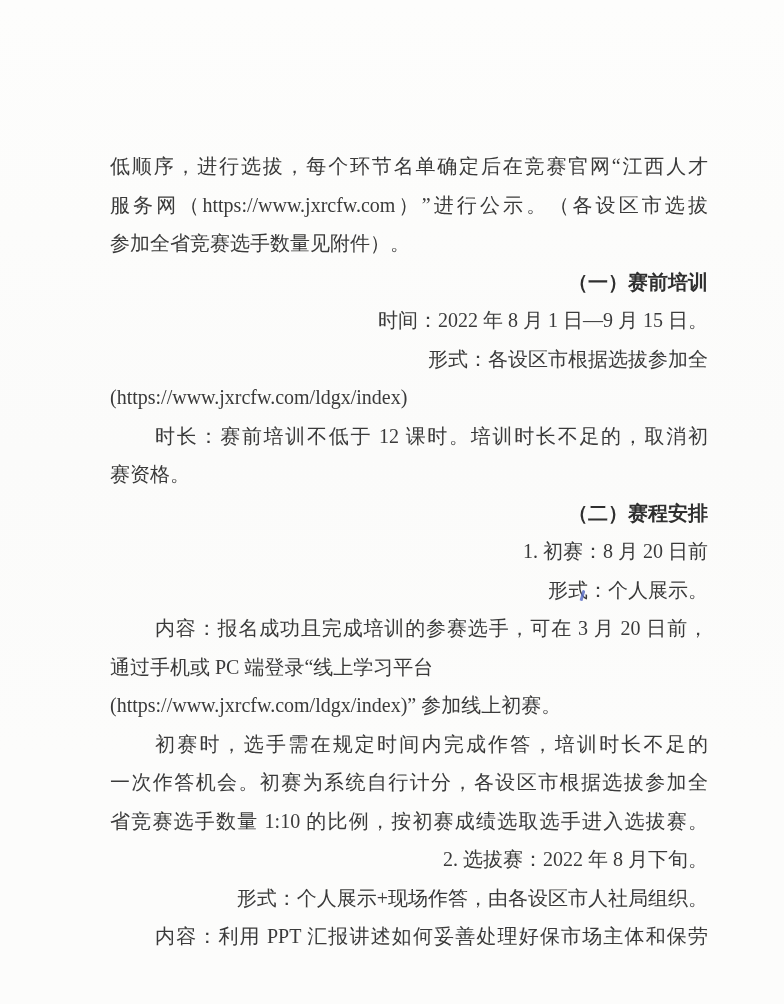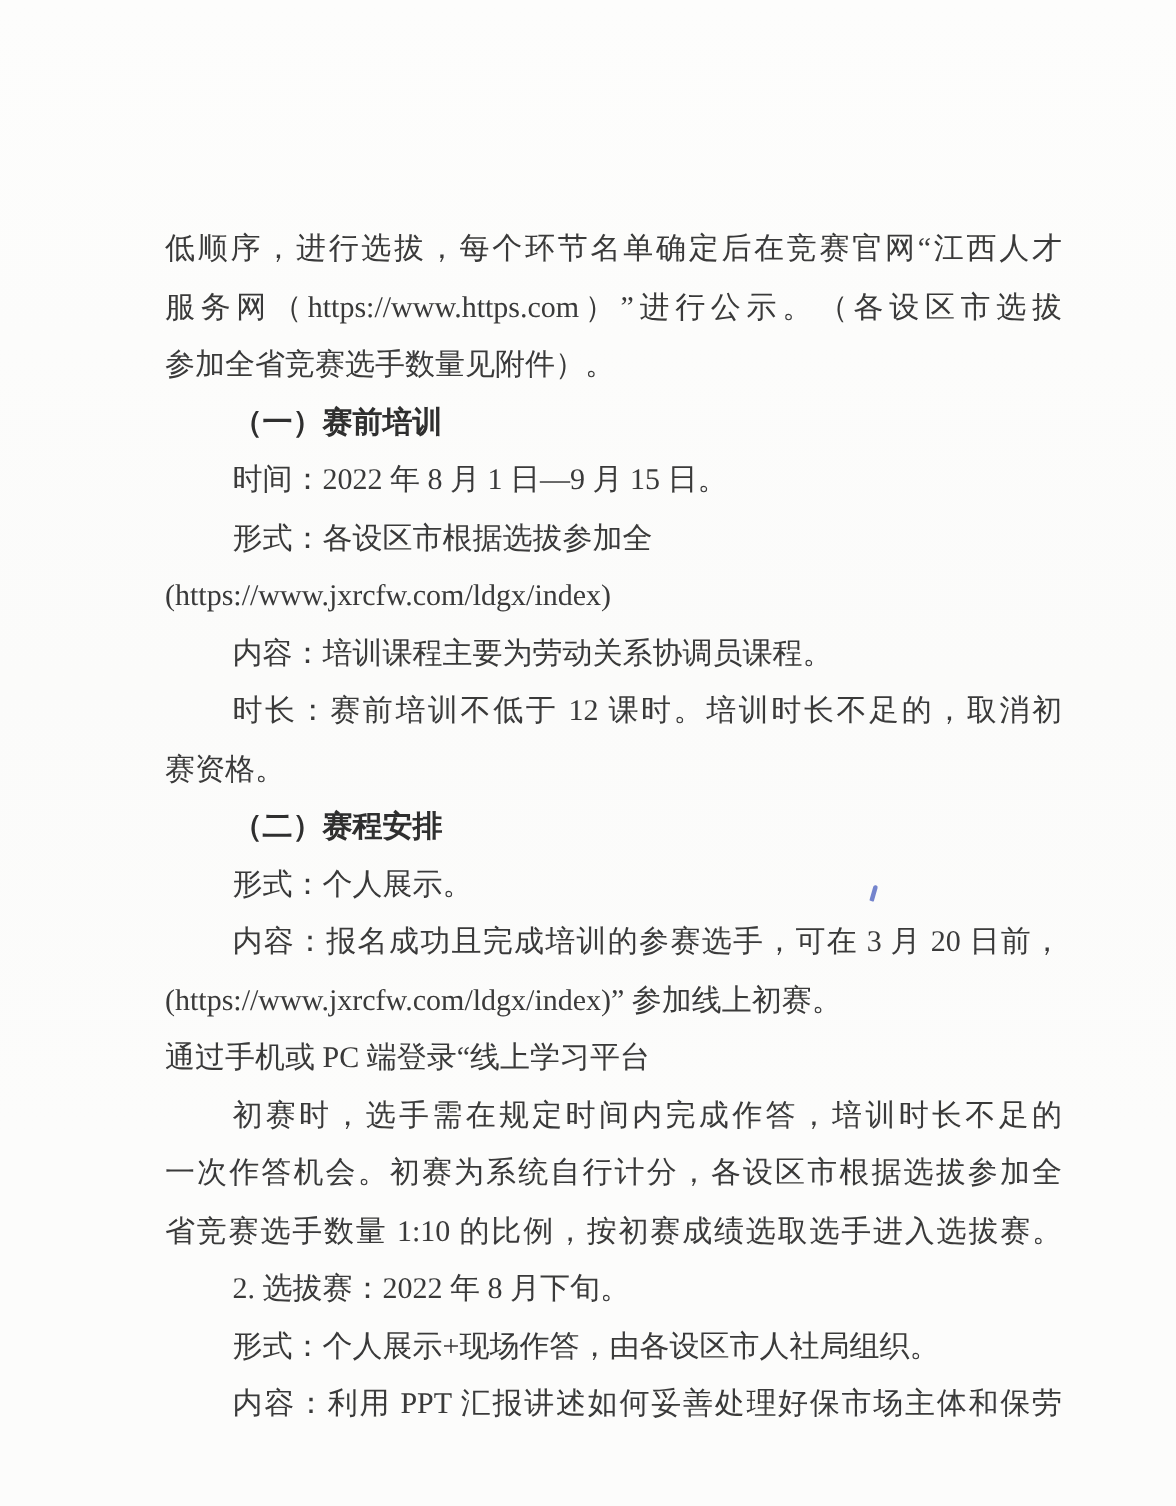--- a/index.html
+++ b/index.html
@@ -35,20 +35,21 @@
     white-space: normal;
     overflow: visible;
     text-align: left;
   }
   .line.j {
     text-align: justify;
     text-align-last: justify;
   }
   .line.ind {
     padding-left: 45px;
+    text-align: right;
   }
   .line.b {
     font-weight: bold;
     color: #2f2f2f;
   }
   .pen-mark {
     position: absolute;
     left: 581px;
     top: 590px;
     width: 3px;
@@ -58,34 +59,34 @@
     transform: rotate(16deg);
     opacity: 0.85;
   }
 </style>
 </head>
 <body>
 
 <div class="page">
   <div class="text-block">
     <div class="line j">低顺序，进行选拔，每个环节名单确定后在竞赛官网“江西人才</div>
-    <div class="line j">服务网（https://www.https.com）”进行公示。（各设区市选拔</div>
+    <div class="line j">服务网（https://www.jxrcfw.com）”进行公示。（各设区市选拔</div>
     <div class="line">参加全省竞赛选手数量见附件）。</div>
     <div class="line ind b">（一）赛前培训</div>
     <div class="line ind">时间：2022 年 8 月 1 日—9 月 15 日。</div>
     <div class="line ind">形式：各设区市根据选拔参加全</div>
     <div class="line">(https://www.jxrcfw.com/ldgx/index)</div>
-    <div class="line ind">内容：培训课程主要为劳动关系协调员课程。</div>
     <div class="line ind j">时长：赛前培训不低于 12 课时。培训时长不足的，取消初</div>
     <div class="line">赛资格。</div>
     <div class="line ind b">（二）赛程安排</div>
+    <div class="line ind">1. 初赛：8 月 20 日前</div>
     <div class="line ind">形式：个人展示。</div>
     <div class="line ind j">内容：报名成功且完成培训的参赛选手，可在 3 月 20 日前，</div>
+    <div class="line">通过手机或 PC 端登录“线上学习平台</div>
     <div class="line">(https://www.jxrcfw.com/ldgx/index)” 参加线上初赛。</div>
-    <div class="line">通过手机或 PC 端登录“线上学习平台</div>
     <div class="line ind j">初赛时，选手需在规定时间内完成作答，培训时长不足的</div>
     <div class="line j">一次作答机会。初赛为系统自行计分，各设区市根据选拔参加全</div>
     <div class="line j">省竞赛选手数量 1:10 的比例，按初赛成绩选取选手进入选拔赛。</div>
     <div class="line ind">2. 选拔赛：2022 年 8 月下旬。</div>
     <div class="line ind">形式：个人展示+现场作答，由各设区市人社局组织。</div>
     <div class="line ind j">内容：利用 PPT 汇报讲述如何妥善处理好保市场主体和保劳</div>
   </div>
   <div class="pen-mark"></div>
 </div>
 

